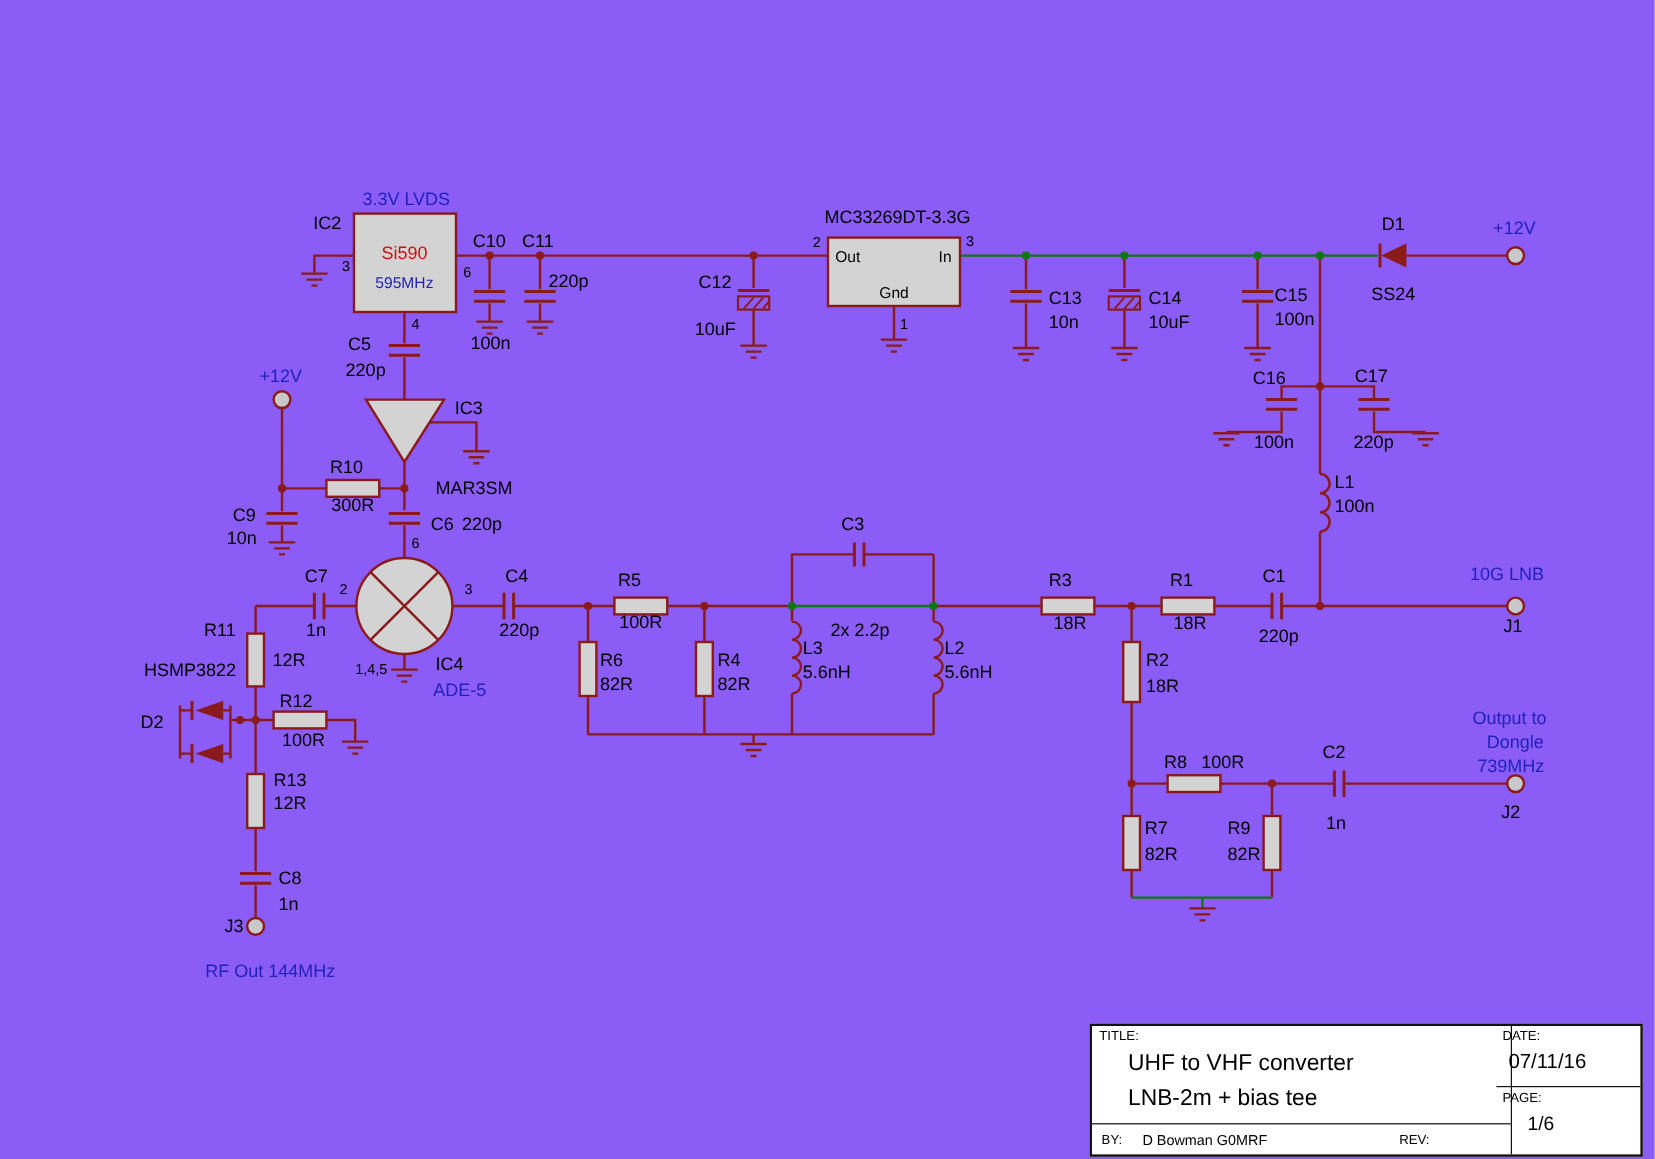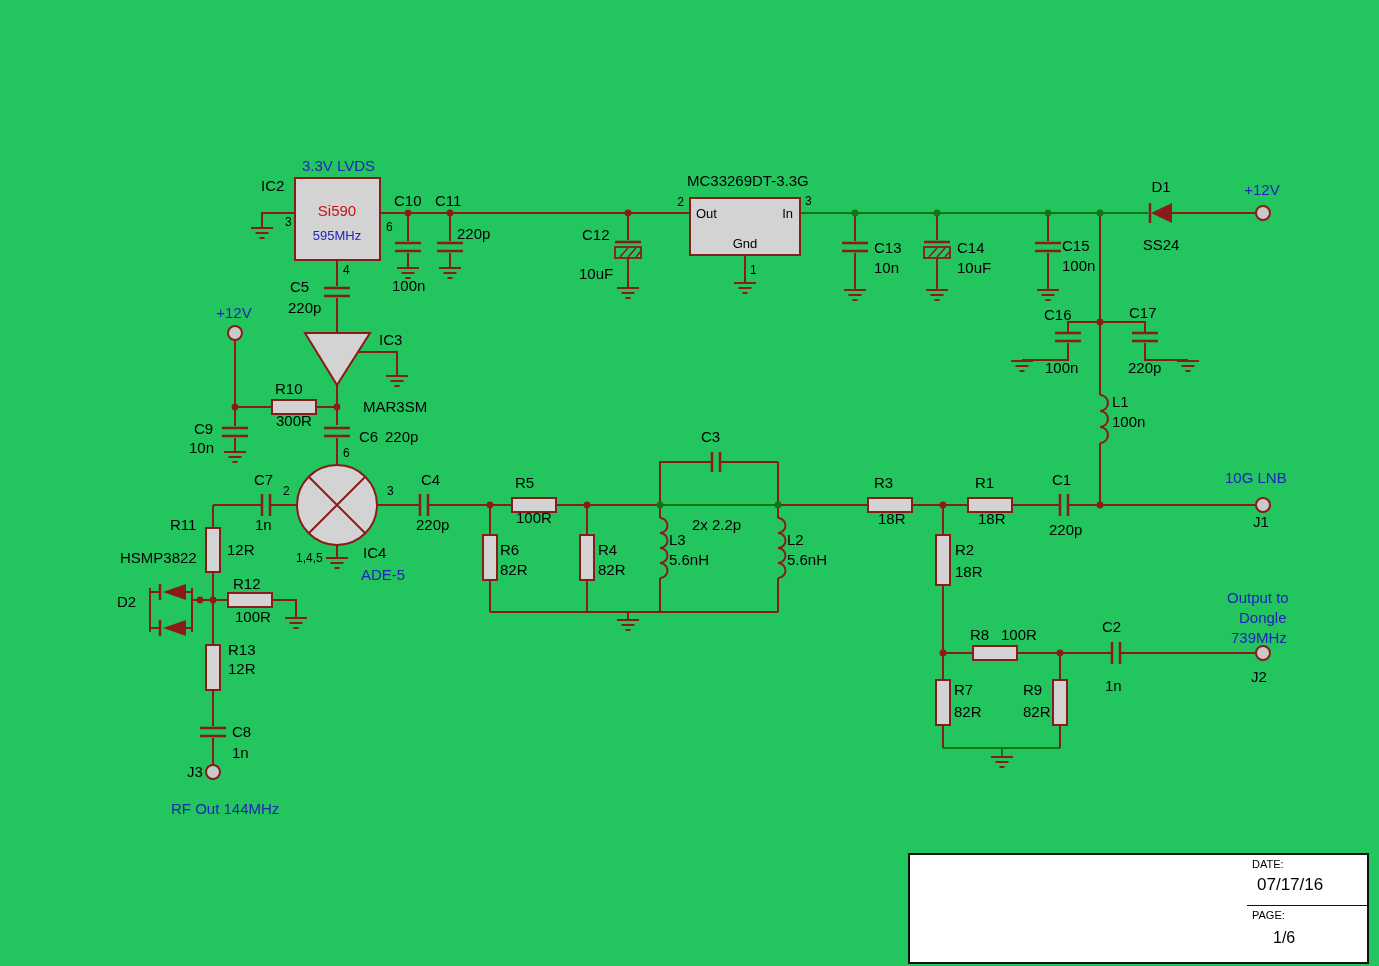--- a/index.html
+++ b/index.html
@@ -1,16 +1,16 @@
 <!DOCTYPE html>
 <html><head>
 <meta charset="utf-8">
 <style>
   html,body{margin:0;padding:0;background:#ffffff;}
-  .stage{position:relative;width:1379px;height:966px;background:#22c55e;overflow:hidden;
+  .stage{position:relative;width:1379px;height:966px;background:#8b5cf6;overflow:hidden;
          font-family:"Liberation Sans",sans-serif;}
   svg text{font-family:"Liberation Sans",sans-serif;}
   .t  {font-size:15px;fill:#000000;}
   .ts {font-size:12px;fill:#000000;}
   .tm {font-size:13px;}
   .tb {fill:#2222bb;}
   .tr {fill:#cc1111;}
   .mid{text-anchor:middle;}
   .end{text-anchor:end;}
   .w  {stroke:#8B1A1A;stroke-width:2;fill:none;}
@@ -332,21 +332,30 @@
   <text class="t tb" x="1231" y="643">739MHz</text>
   <text class="t" x="1251" y="682">J2</text>
   <text class="t" x="954" y="695">R7</text>
   <text class="t" x="954" y="717">82R</text>
   <text class="t" x="1023" y="695">R9</text>
   <text class="t" x="1023" y="717">82R</text>
 </svg>
 
 
 <div class="tblock">
+  <div class="tbl">
+    <span class="sm" style="left:6px;top:3px;">TITLE:</span>
+    <span class="l-t1">UHF to VHF converter</span>
+    <span class="l-t2">LNB-2m + bias tee</span>
+    <div class="l-div"></div>
+    <span class="sm l-by-label">BY:</span>
+    <span class="l-by">D Bowman G0MRF</span>
+    <span class="sm l-rev">REV:</span>
+  </div>
   <div class="tbr">
     <span class="sm r-date-label">DATE:</span>
-    <span class="r-date">07/17/16</span>
+    <span class="r-date">07/11/16</span>
     <div class="r-div"></div>
     <span class="sm r-page-label">PAGE:</span>
     <span class="r-page">1/6</span>
   </div>
 </div>
 </div>
 
 </body></html>

